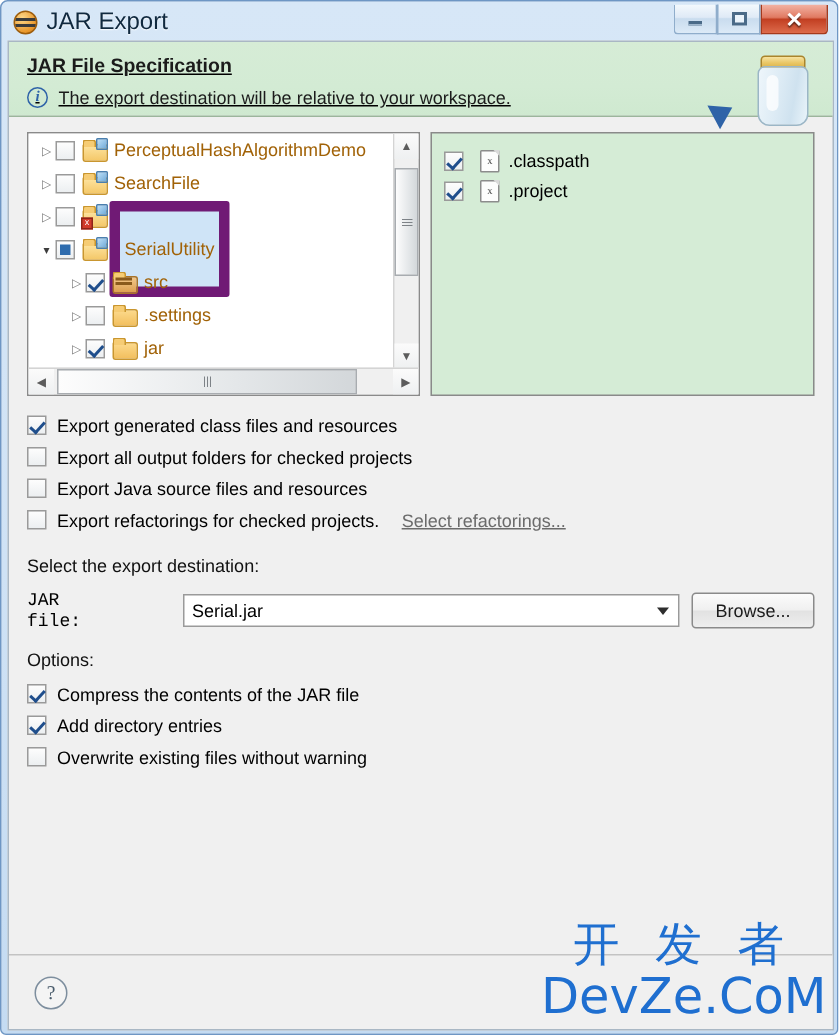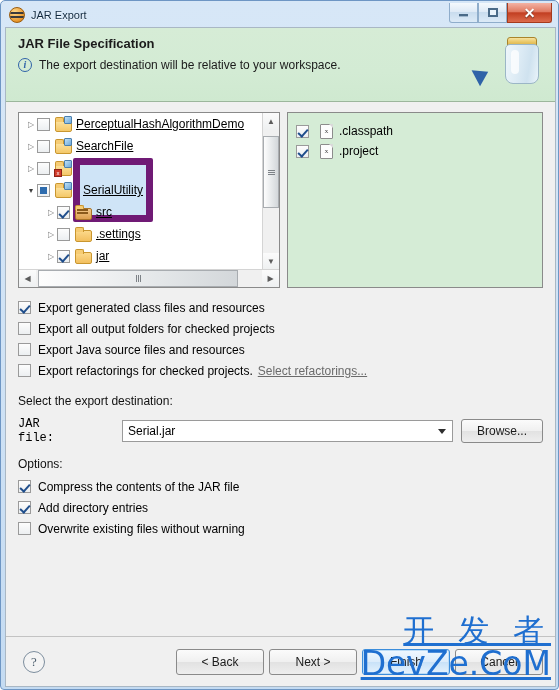--- a/index.html
+++ b/index.html
@@ -42,21 +42,21 @@
     flex: none;
   }
   .title-icon::before {
     content: "";
     position: absolute;
     left: 0; right: 0; top: 4px; height: 2px;
     background: #3b3b3b;
     box-shadow: 0 4px 0 #3b3b3b;
   }
   .title-text {
-    font-size: 11px;
+    font-size: 16px;
     color: #10293f;
     text-shadow: 0 1px 1px rgba(255,255,255,.9);
     white-space: nowrap;
   }
   .winbtns {
     position: absolute;
     right: 2px; top: -1px;
     display: flex;
     align-items: center;
   }
@@ -92,25 +92,26 @@
   .client {
     position: absolute;
     left: 4px; top: 26px;
     width: 551px; height: 660px;
     background: #f0f0f0;
     border: 1px solid #a9b7c4;
   }
 
   
   .header {
-    height: 74px;
+    height: 50px;
     background: linear-gradient(180deg,#d6ecd6 0%, #d3ebd4 60%, #cfe9d0 100%);
     border-bottom: 1px solid #9cb69c;
     position: relative;
     padding: 8px 2px 0 12px;
+    text-decoration: underline;
   }
   .header-title {
     font-size: 13px; font-weight: bold; color: #1b1b1b;
     margin-bottom: 7px;
   }
   .header-msg {
     display: flex; align-items: center; gap: 7px;
     font-size: 12px; color: #1b1b1b;
   }
   .info-icon {
@@ -254,21 +255,21 @@
   }
   .folder.pkg::before {
     background: linear-gradient(180deg,#f3c78a 0%, #dc9f4f 100%);
     border-color:#a97328;
   }
   .folder.pkg .bars {
     position:absolute; left:2px; top:4px; z-index:2;
     width:11px; height:2px; background:#8a5a1c;
     box-shadow: 0 3px 0 #8a5a1c;
   }
-  .lbl { color:#000000;text-decoration:underline; }
+  .lbl { color:#a16207; }
 
   .vscroll {
     position: absolute; right: 0; top: 0;
     width: 17px; height: 157px;
     background: #f0f0f0;
     border-left: 1px solid #d4d4d4;
   }
   .hscroll {
     position: absolute; left: 0; bottom: 0;
     height: 18px; width: 260px;
@@ -320,21 +321,21 @@
   }
 
   
   .opts { margin-top: 9px; }
   .orow {
     display: flex; align-items: center;
     height: 21px; font-size: 12px;
   }
   .orow .cbox { margin-right: 7px; }
   .linklike {
-    color: #6b6b6b; text-decoration: underline; margin-left: 5px;
+    color: #6b6b6b; text-decoration: underline; margin-left: 15px;
   }
 
   .sep-space { height: 13px; }
 
   .destrow {
     display: flex; align-items: center; margin-top: 9px;
   }
   .destlabel { width: 56px; font-size: 12px; font-family: Liberation Mono, monospace; }
   .combo {
     flex: 1; height: 22px;
@@ -393,22 +394,21 @@
   }
 
   
   .watermark {
     position: absolute;
     right: 4px; bottom: 6px;
     color: #1f6fd0;
     font-family: "DejaVu Sans", sans-serif;
     pointer-events: none;
     line-height: 1;
-    text-align: right;
-    text-decoration: underline;
+    text-align: center;
   }
   .wm-cn {
     font-size: 31px; letter-spacing: 7px;
     font-weight: 400;
     margin-bottom: 1px;
   }
   .wm-en {
     font-size: 33px; letter-spacing: 0px;
   }
 </style>
@@ -605,26 +605,20 @@
         <div class="orow">
           <span class="cbox"></span>
           <span>Overwrite existing files without warning</span>
         </div>
       </div>
 
     </div>
 
     <div class="buttonbar">
       <div class="helpbtn">?</div>
-      <div class="navbtns">
-        <div class="btn">&lt; Back</div>
-        <div class="btn">Next &gt;</div>
-        <div class="btn default">Finish</div>
-        <div class="btn">Cancel</div>
-      </div>
     </div>
 
     <div class="watermark">
       <div class="wm-cn">开 发 者</div>
       <div class="wm-en">DevZe.CoM</div>
     </div>
 
   </div>
 </div>
 

